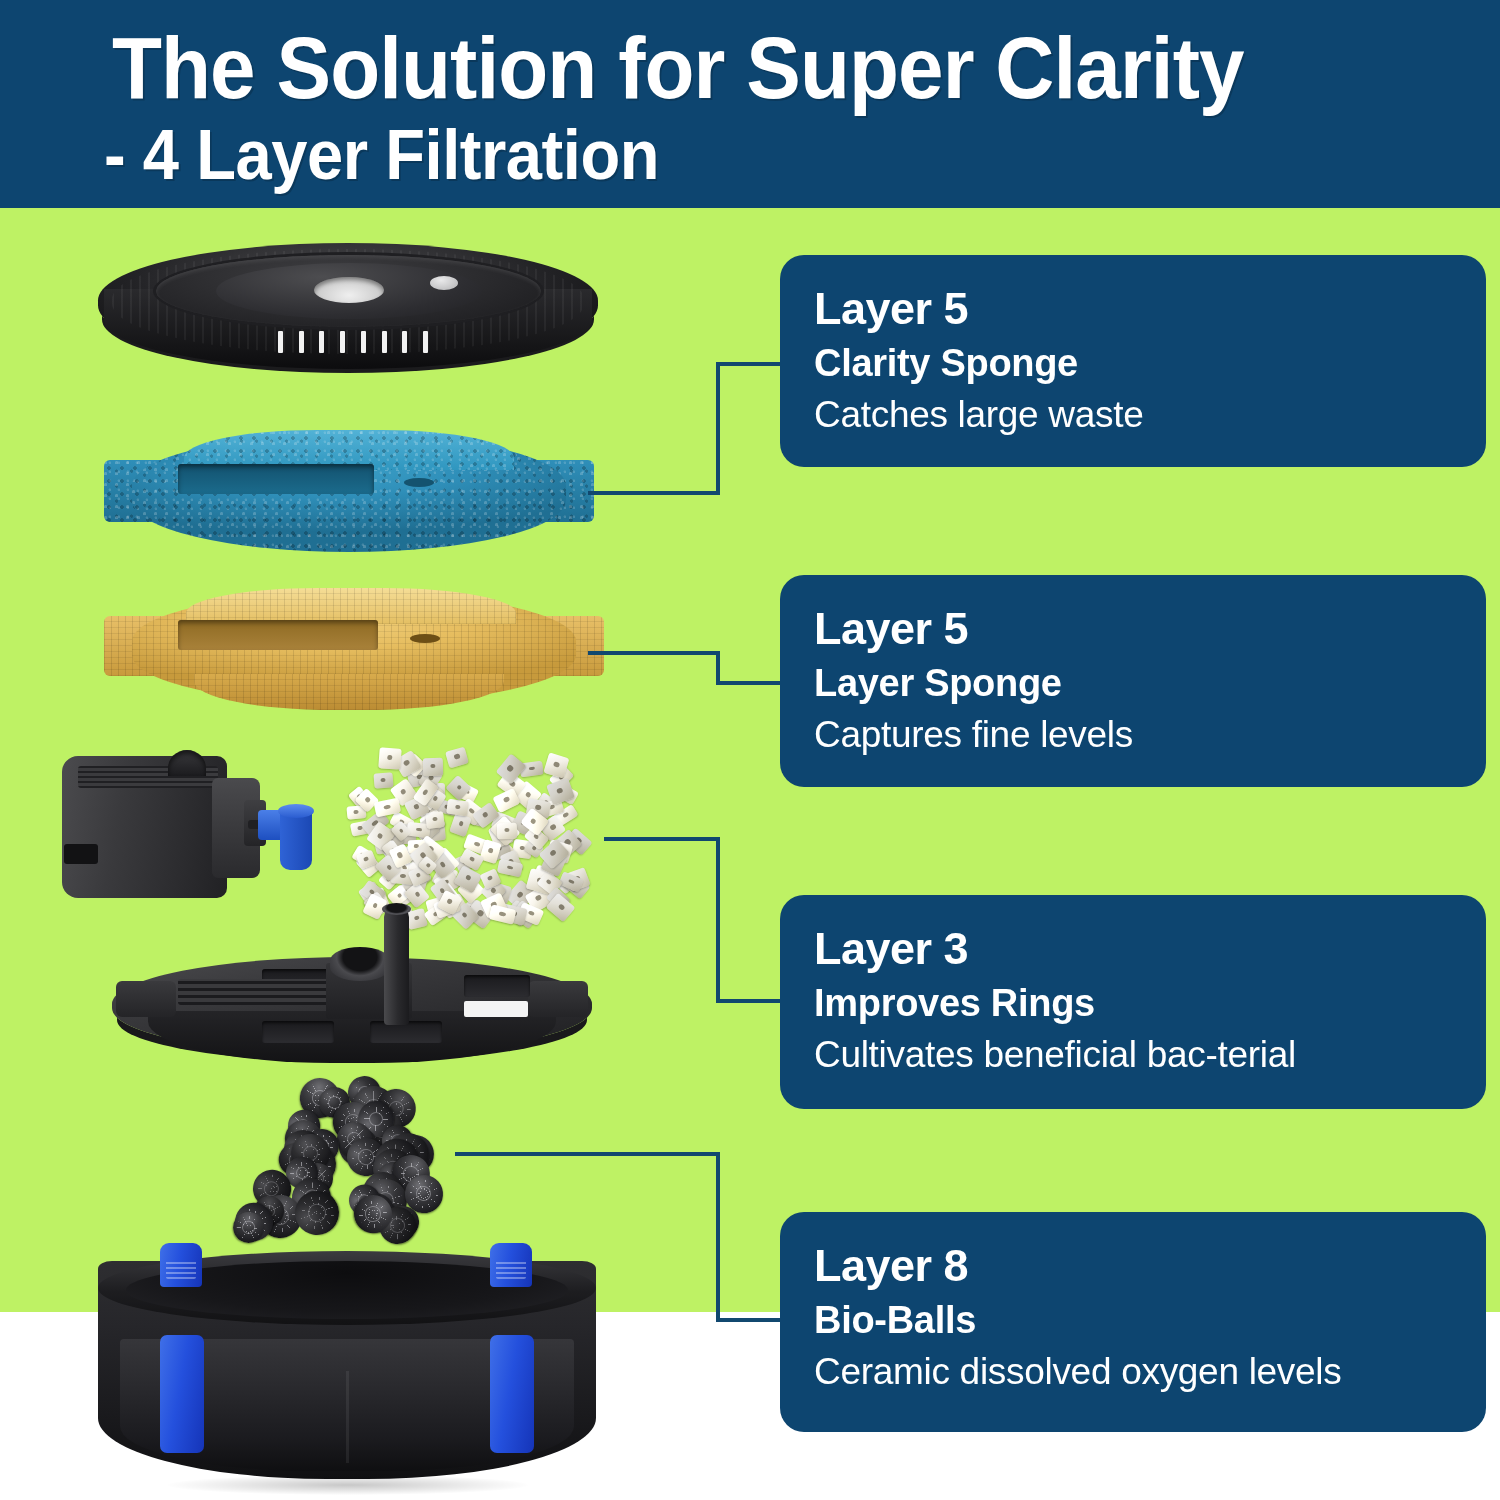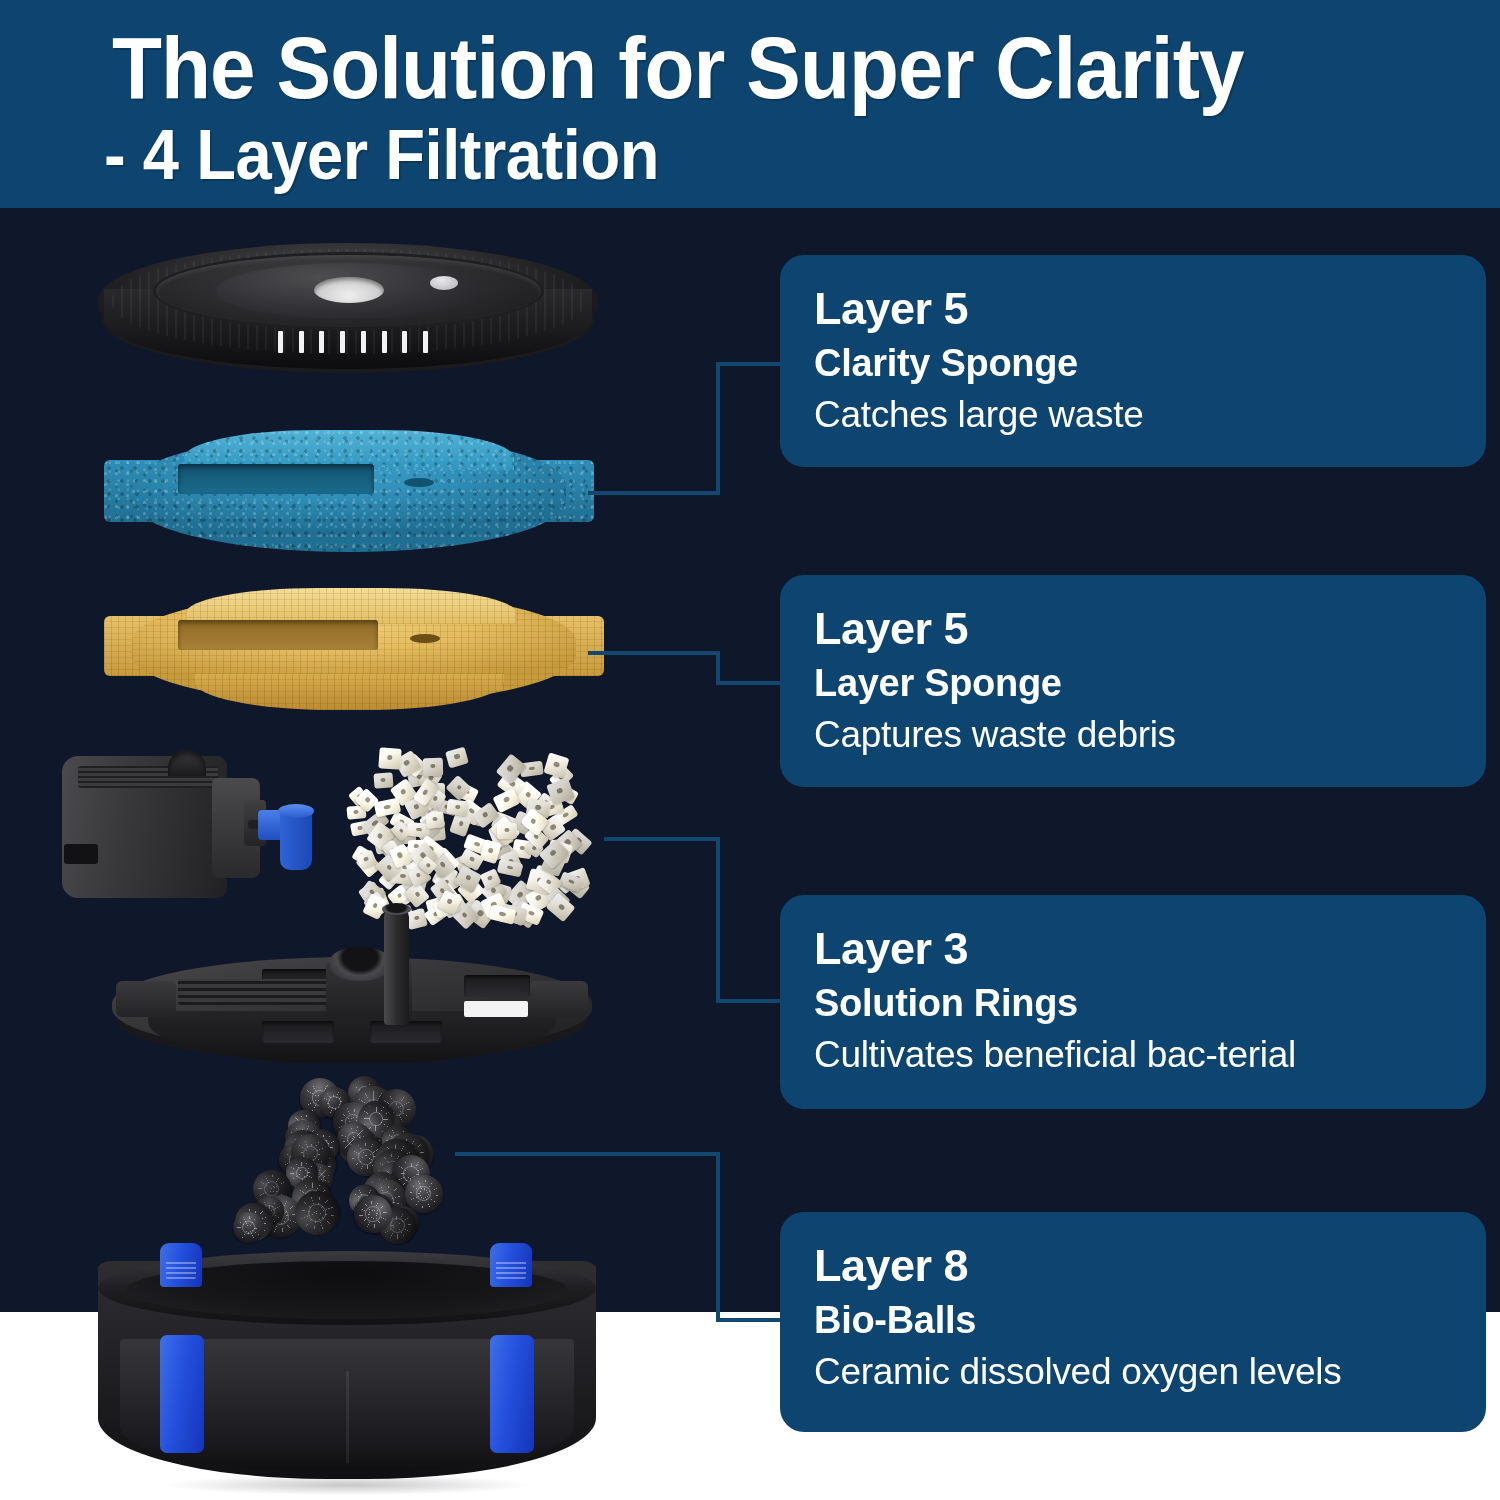--- a/index.html
+++ b/index.html
@@ -5,21 +5,21 @@
   html, body {
     margin: 0; padding: 0;
     background: #ffffff;
   }
   body {
     width: 1500px; height: 1500px;
     font-family: "Liberation Sans", sans-serif;
     overflow: hidden;
     position: relative;
   }
-  .page { position: relative; width: 1500px; height: 1312px; background:#0f172a; }
+  .page { position: relative; width: 1500px; height: 1312px; background:#bef264; }
 
   
   .header {
     position: absolute; left: 0; top: 0;
     width: 1500px; height: 208px;
     background: #0d4570;
   }
   .title-line1 {
     position: absolute; left: 112px; top: 20px;
     font-size: 88px; line-height: 96px;
@@ -732,26 +732,26 @@
 
   <div class="card card-1">
     <div class="card-title">Layer 5</div>
     <div class="card-sub">Clarity Sponge</div>
     <div class="card-desc">Catches large waste</div>
   </div>
 
   <div class="card card-2">
     <div class="card-title">Layer 5</div>
     <div class="card-sub">Layer Sponge</div>
-    <div class="card-desc">Captures waste debris</div>
+    <div class="card-desc">Captures fine levels</div>
   </div>
 
   <div class="card card-3">
     <div class="card-title">Layer 3</div>
-    <div class="card-sub">Solution Rings</div>
+    <div class="card-sub">Improves Rings</div>
     <div class="card-desc">Cultivates beneficial bac-terial</div>
   </div>
 
   <div class="card card-4">
     <div class="card-title">Layer 8</div>
     <div class="card-sub">Bio-Balls</div>
     <div class="card-desc">Ceramic dissolved oxygen levels</div>
   </div>
 
 </div>

